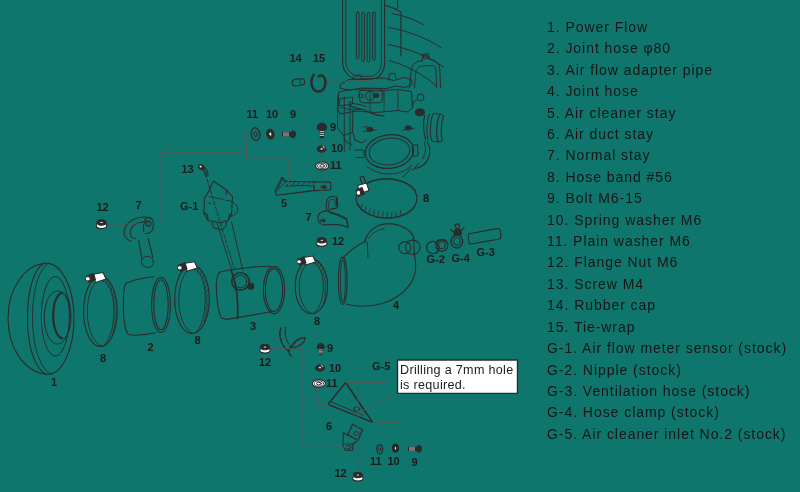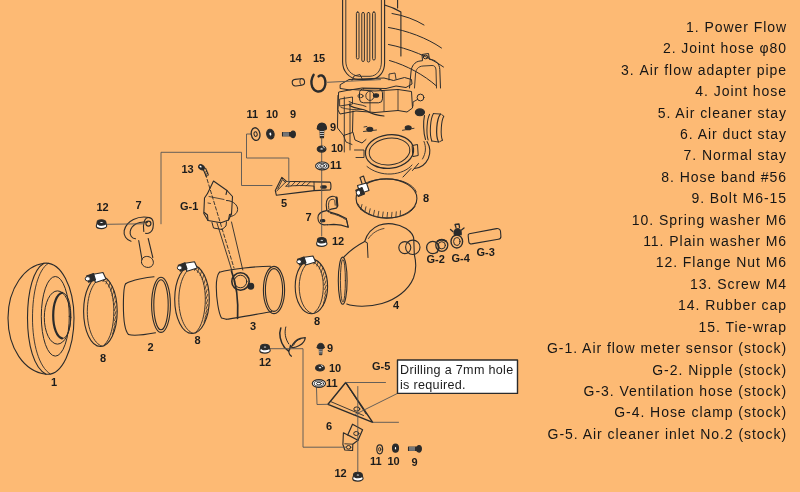--- a/index.html
+++ b/index.html
@@ -1,17 +1,17 @@
 <!DOCTYPE html>
 <html><head>
 <meta charset="utf-8">
 <style>
   html,body{margin:0;padding:0;}
-  .page{position:relative;width:800px;height:492px;background:#fdba74;overflow:hidden;
-        font-family:"Liberation Sans",sans-serif;text-align:right;}
+  .page{position:relative;width:800px;height:492px;background:#0f766e;overflow:hidden;
+        font-family:"Liberation Sans",sans-serif;}
   .list{position:absolute;left:547px;top:17px;font-size:14px;line-height:21.4px;
         color:#161616;white-space:pre;letter-spacing:0.95px;}
   svg{position:absolute;left:0;top:0;}
   svg text{font-family:"Liberation Sans",sans-serif;fill:#1c1c1c;}
 </style>
 </head>
 <body>
 <div class="page">
 <div class="list">1. Power Flow
 2. Joint hose φ80

